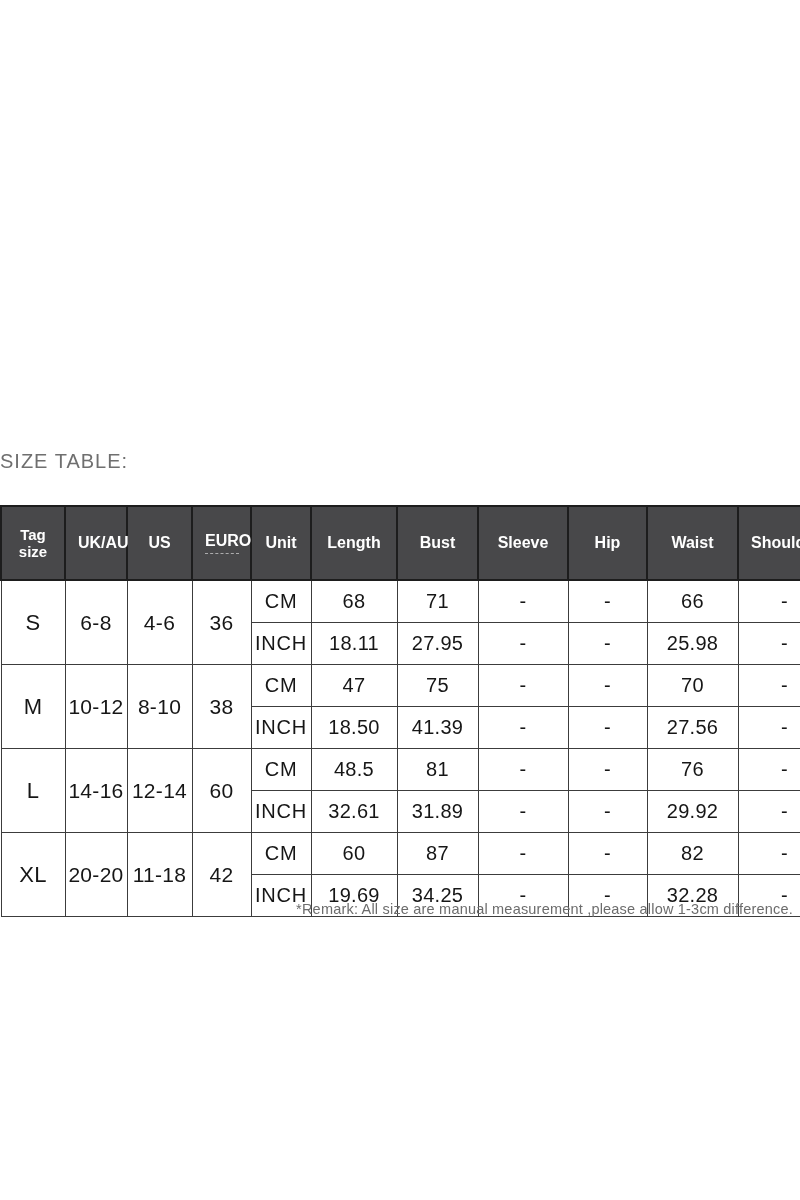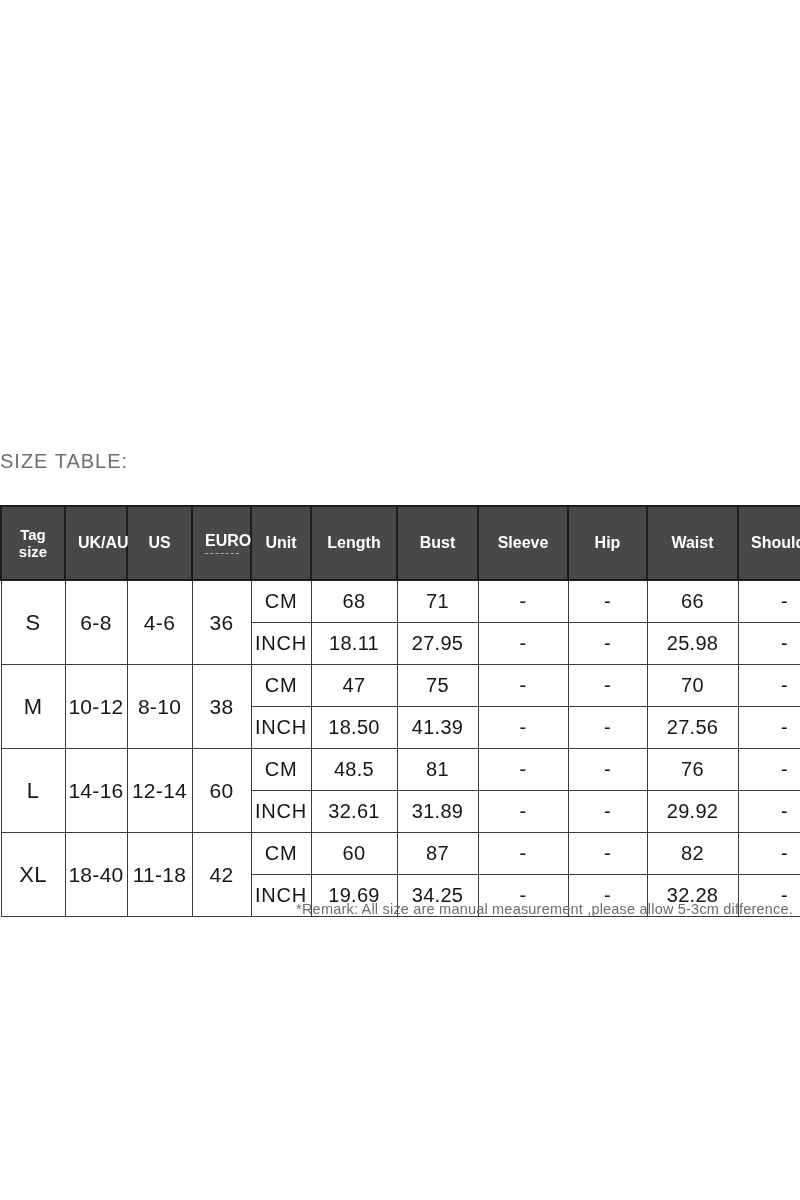--- a/index.html
+++ b/index.html
@@ -143,21 +143,21 @@
           <td>32.61</td>
           <td>31.89</td>
           <td>-</td>
           <td>-</td>
           <td>29.92</td>
           <td>-</td>
         </tr>
 
         <tr>
           <td class="tag" rowspan="2">XL</td>
-          <td class="big" rowspan="2">18-40</td>
+          <td class="big" rowspan="2">20-20</td>
           <td class="big" rowspan="2">11-18</td>
           <td class="big" rowspan="2">42</td>
           <td class="unit">CM</td>
           <td>60</td>
           <td>87</td>
           <td>-</td>
           <td>-</td>
           <td>82</td>
           <td>-</td>
         </tr>
@@ -167,15 +167,15 @@
           <td>34.25</td>
           <td>-</td>
           <td>-</td>
           <td>32.28</td>
           <td>-</td>
         </tr>
       </tbody>
     </table>
   </div>
 
-  <div class="remark">*Remark: All size are manual measurement ,please allow 5-3cm difference.</div>
+  <div class="remark">*Remark: All size are manual measurement ,please allow 1-3cm difference.</div>
 
 </div>
 
 </body></html>

